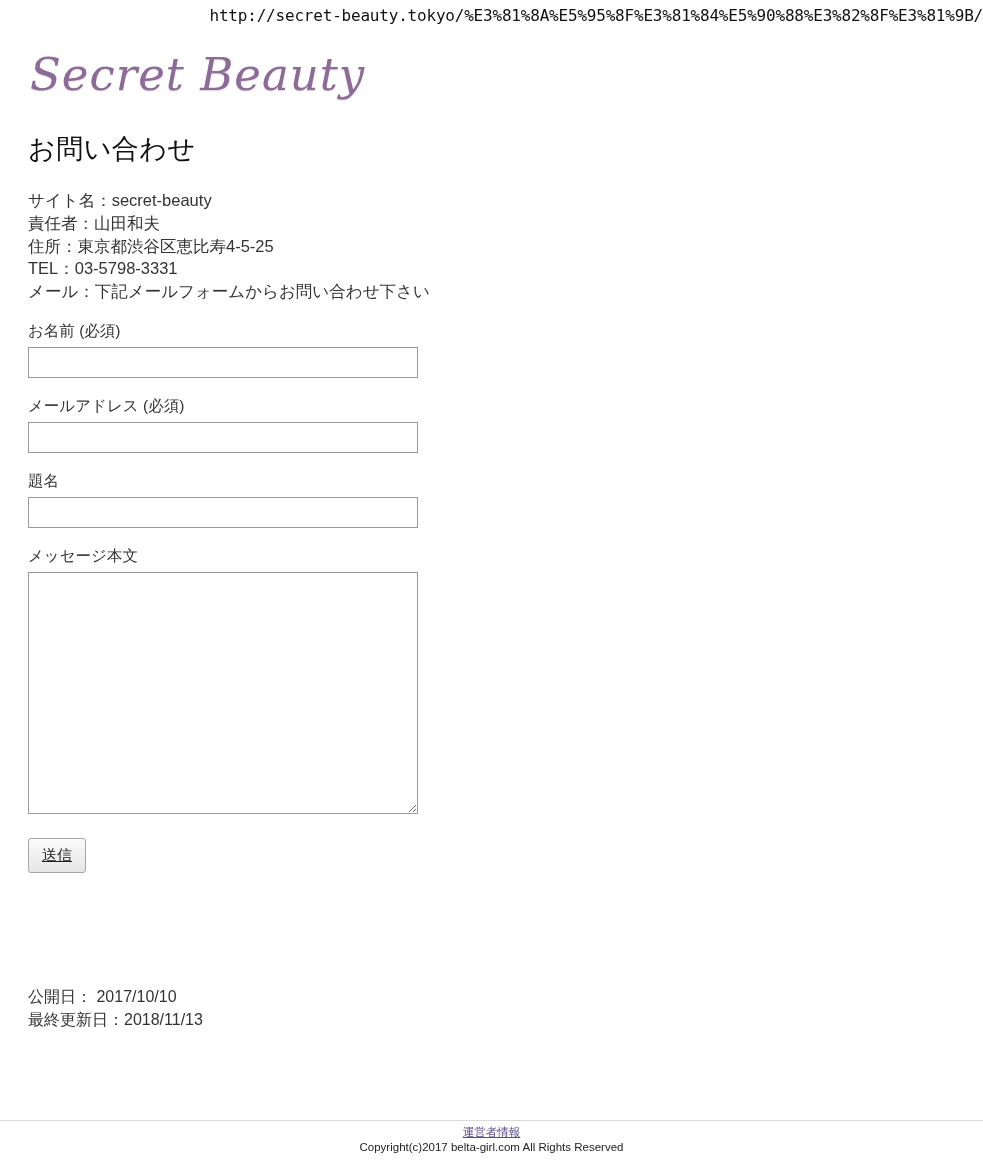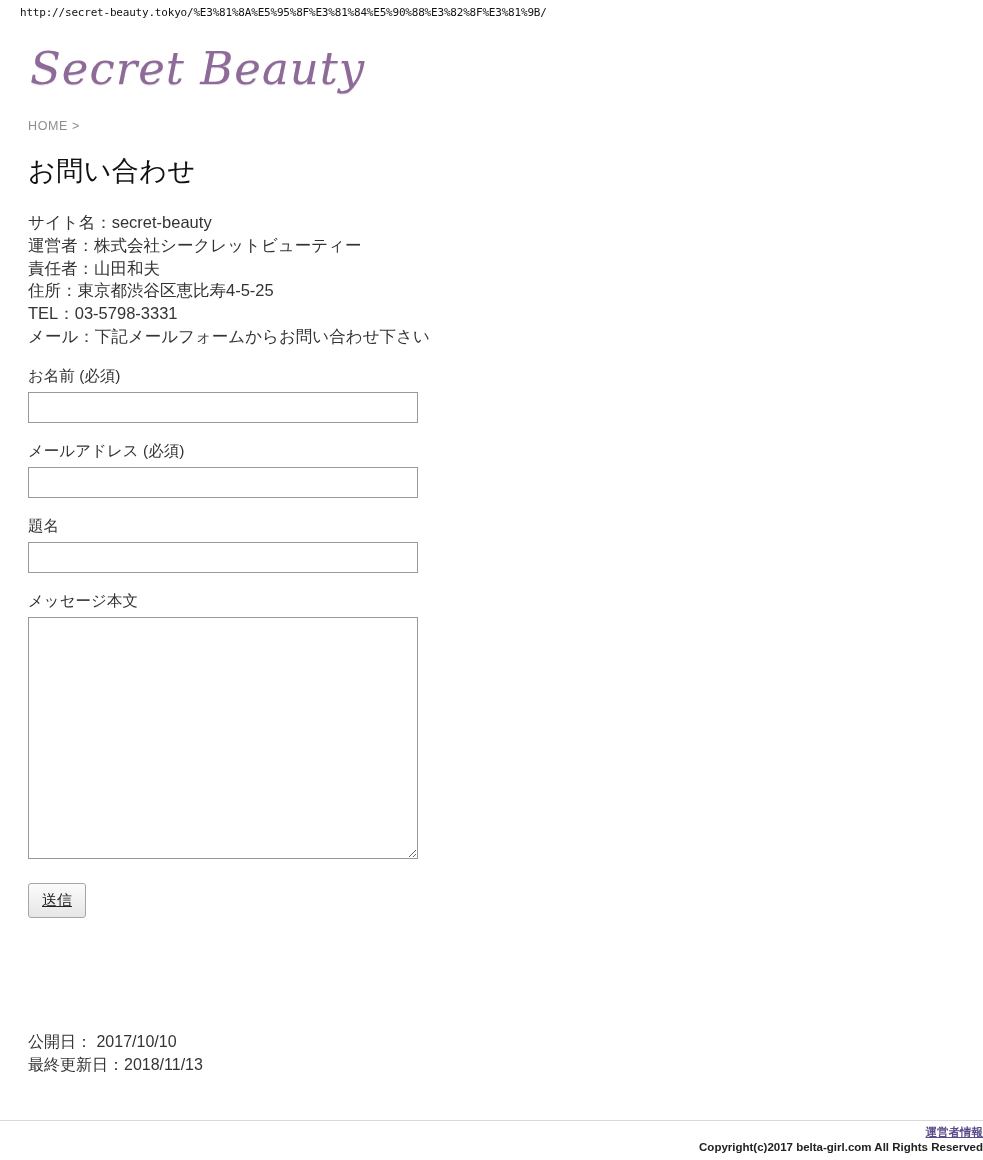--- a/index.html
+++ b/index.html
@@ -10,25 +10,26 @@
   body {
     width: 983px;
     height: 1160px;
     position: relative;
     font-family: "Liberation Sans", sans-serif;
     color: #333333;
     overflow: hidden;
   }
   .url-bar {
     font-family: "DejaVu Sans Mono", monospace;
-    font-size: 11px;
+    font-size: 16px;
     color: #111111;
     letter-spacing: -0.2px;
-    padding: 6px 0 0 20px;
+    padding: 6px 0 0 4px;
     white-space: nowrap;
+    text-align: right;
   }
   .page {
     padding-left: 28px;
     padding-right: 40px;
   }
   .logo {
     margin-top: 14px;
     height: 72px;
     position: relative;
   }
@@ -116,24 +117,23 @@
     font-size: 16px;
     line-height: 23px;
     color: #333333;
   }
   footer.site-footer {
     position: absolute;
     left: 0;
     right: 0;
     bottom: 0;
     border-top: 1px solid #d9d9d9;
-    text-align: right;
+    text-align: center;
     padding-top: 4px;
     padding-bottom: 5px;
-    font-weight: bold;
   }
   .footer-link {
     font-size: 11.5px;
     color: #5b4a8a;
     text-decoration: underline;
     display: block;
     line-height: 15px;
   }
   .copyright {
     font-size: 11.5px;
@@ -147,29 +147,25 @@
 <div class="url-bar">
   <span>http://secret-beauty.tokyo/%E3%81%8A%E5%95%8F%E3%81%84%E5%90%88%E3%82%8F%E3%81%9B/</span>
 </div>
 
 <div class="page">
 
   <div class="logo">
     <div class="logo-text">Secret Beauty</div>
   </div>
 
-  <div class="breadcrumb">
-    <span>HOME &gt;</span>
-  </div>
 
   <h1 class="page-title">お問い合わせ</h1>
 
   <div class="info-block">
     <div class="info-line">サイト名：secret-beauty</div>
-    <div class="info-line">運営者：株式会社シークレットビューティー</div>
     <div class="info-line">責任者：山田和夫</div>
     <div class="info-line">住所：東京都渋谷区恵比寿4-5-25</div>
     <div class="info-line">TEL：03-5798-3331</div>
     <div class="info-line">メール：下記メールフォームからお問い合わせ下さい</div>
   </div>
 
   <form class="form">
 
     <div class="field-label">お名前 (必須)</div>
     <input class="text-input" type="text" value="" style="">

